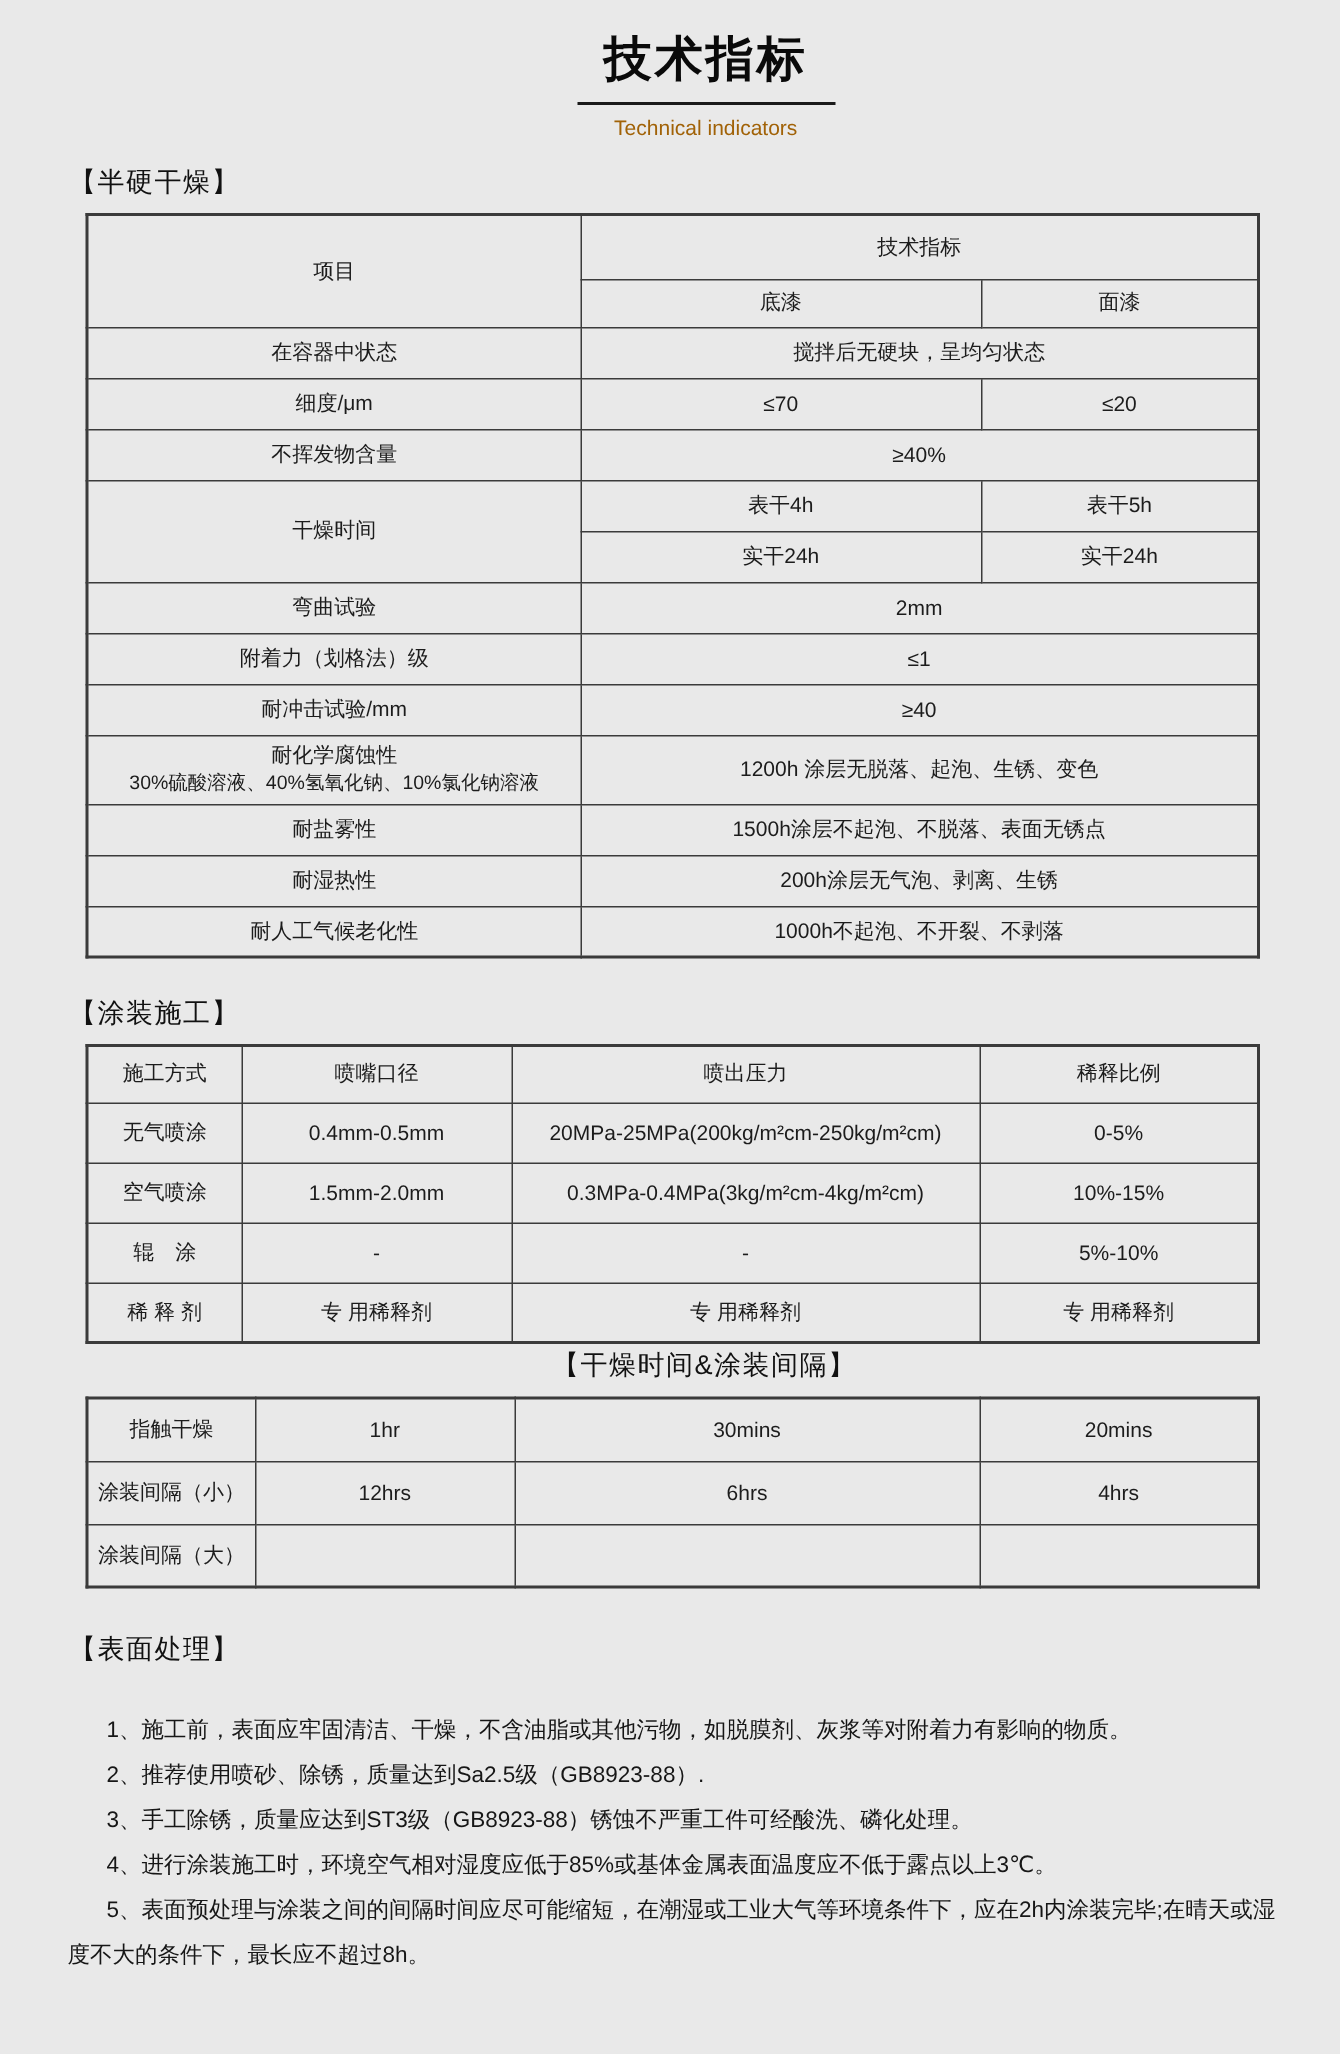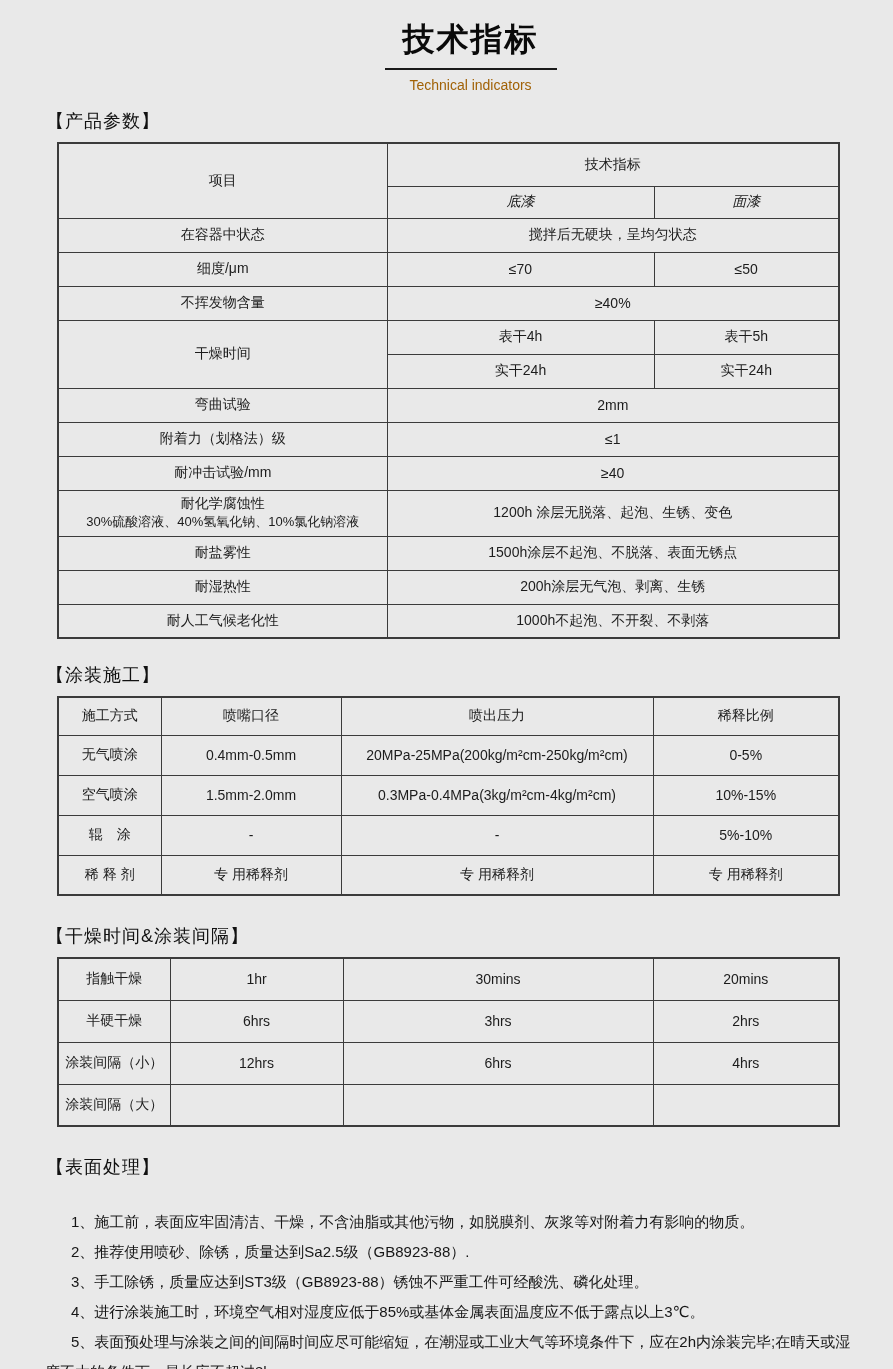--- a/index.html
+++ b/index.html
@@ -17,36 +17,36 @@
   .doc-title{font-size:32px;font-weight:700;color:#0a0a0a;letter-spacing:2px;line-height:38px;}
   .title-divider{width:172px;height:2px;background:#1a1a1a;margin:10px auto 7px auto;}
   .doc-subtitle{font-size:14px;color:#a16207;}
 
   
   .section-heading{
     margin:16px 0 9px 46px;
     font-size:18px;color:#111;font-weight:400;letter-spacing:1px;
   }
   .section-heading.s2{margin-top:24px;font-family:Liberation Serif, serif;}
-  .section-heading.s3{margin-top:28px;}
+  .section-heading.s3{margin-top:2px;text-align:center;}
   .section-heading.s4{margin-top:28px;margin-bottom:28px;}
 
   
   table{
     border-collapse:collapse;table-layout:fixed;
     margin-left:57px;width:781px;
     font-size:14px;color:#1c1c1c;text-align:center;
     border:2px solid #3b3b3b;
   }
   td{border:1px solid #3b3b3b;padding:0 4px;overflow:hidden;}
 
   
   .t1 tr{height:34px;}
   .t1 tr.hrow1{height:43px;}
-  .t1 tr.hrow2{height:32px;font-style:italic;}
+  .t1 tr.hrow2{height:32px;}
   .t1 tr.chem{height:46px;}
   .chem-line2{font-size:13px;}
 
   
   .t2 tr{height:40px;}
   .t2 tr.head{height:38px;}
 
   
   .t3 tr{height:42px;}
 
@@ -61,21 +61,21 @@
 <body>
 
 <div class="doc">
 
   <div class="doc-header">
     <div class="doc-title">技术指标</div>
     <div class="title-divider"></div>
     <div class="doc-subtitle">Technical indicators</div>
   </div>
 
-  <div class="section-heading s1">【产品参数】</div>
+  <div class="section-heading s1">【半硬干燥】</div>
 
   <table class="t1">
     <colgroup>
         <col style="width:329px">
         <col style="width:267px">
         <col style="width:185px">
       </colgroup>
     <tbody>
         <tr class="hrow1">
       <td rowspan="2">项目</td>
@@ -85,21 +85,21 @@
       <td>底漆</td>
       <td>面漆</td>
     </tr>
     <tr>
       <td>在容器中状态</td>
       <td colspan="2">搅拌后无硬块，呈均匀状态</td>
     </tr>
     <tr>
       <td>细度/μm</td>
       <td>≤70</td>
-      <td>≤50</td>
+      <td>≤20</td>
     </tr>
     <tr>
       <td>不挥发物含量</td>
       <td colspan="2">≥40%</td>
     </tr>
     <tr>
       <td rowspan="2">干燥时间</td>
       <td>表干4h</td>
       <td>表干5h</td>
     </tr>
@@ -194,26 +194,20 @@
         <col style="width:186px">
       </colgroup>
     <tbody>
     <tr>
       <td>指触干燥</td>
       <td>1hr</td>
       <td>30mins</td>
       <td>20mins</td>
     </tr>
     <tr>
-      <td>半硬干燥</td>
-      <td>6hrs</td>
-      <td>3hrs</td>
-      <td>2hrs</td>
-    </tr>
-    <tr>
       <td>涂装间隔（小）</td>
       <td>12hrs</td>
       <td>6hrs</td>
       <td>4hrs</td>
     </tr>
     <tr>
       <td>涂装间隔（大）</td>
       <td></td>
       <td></td>
       <td></td>

